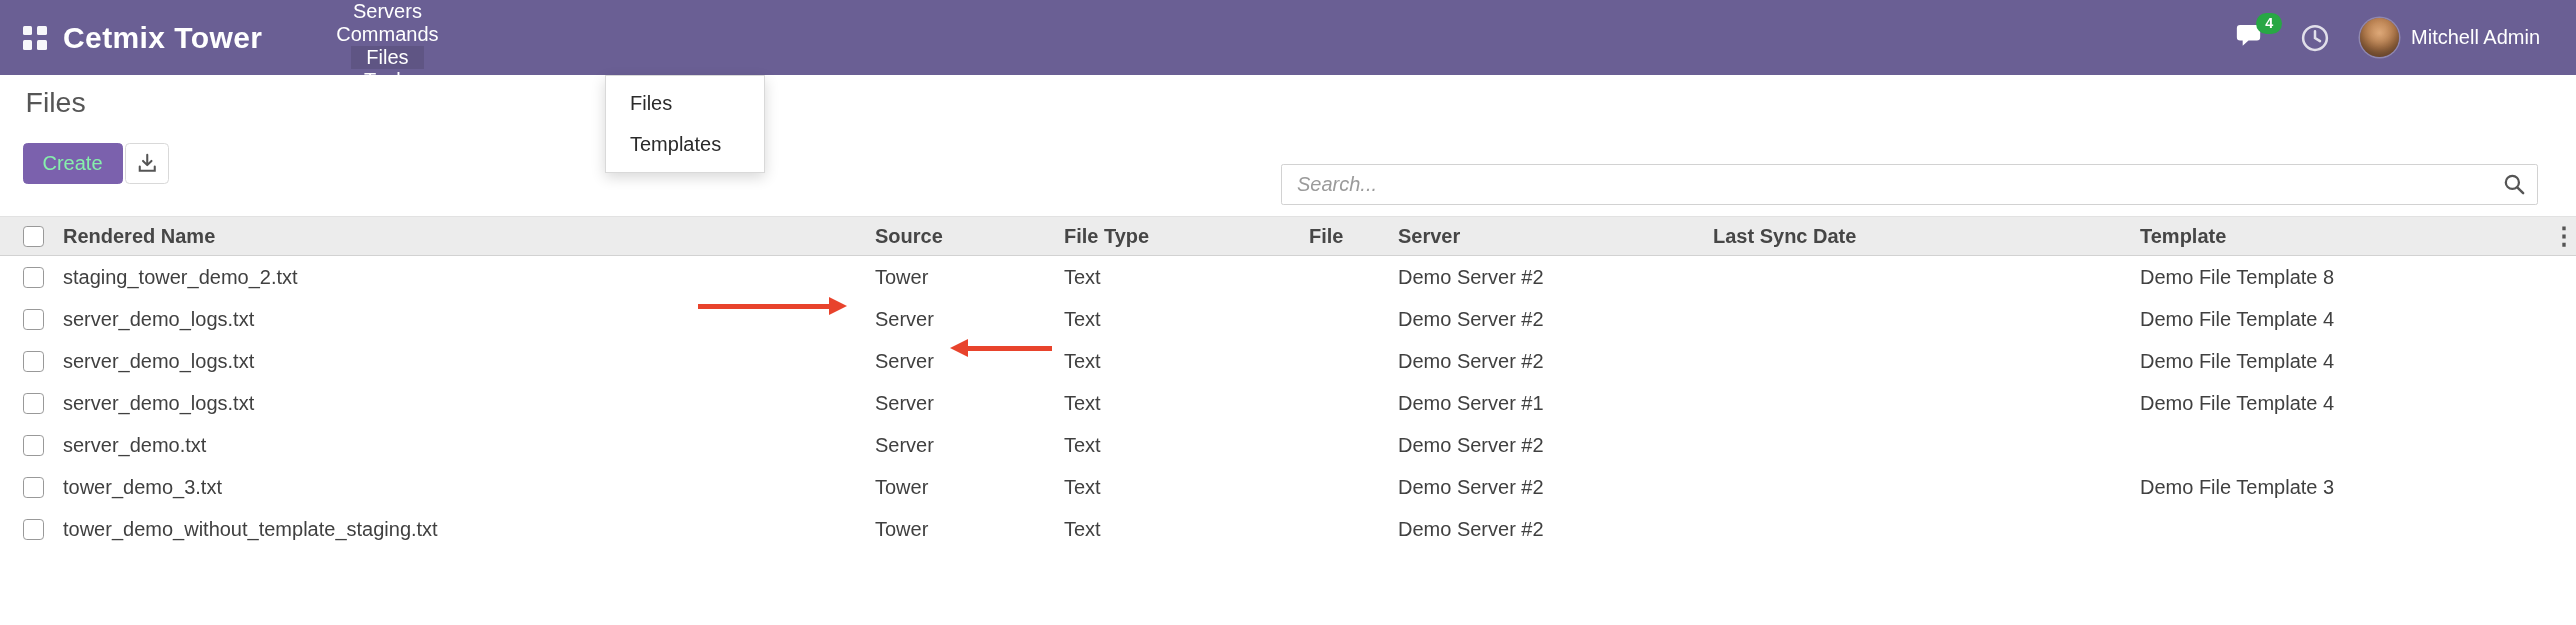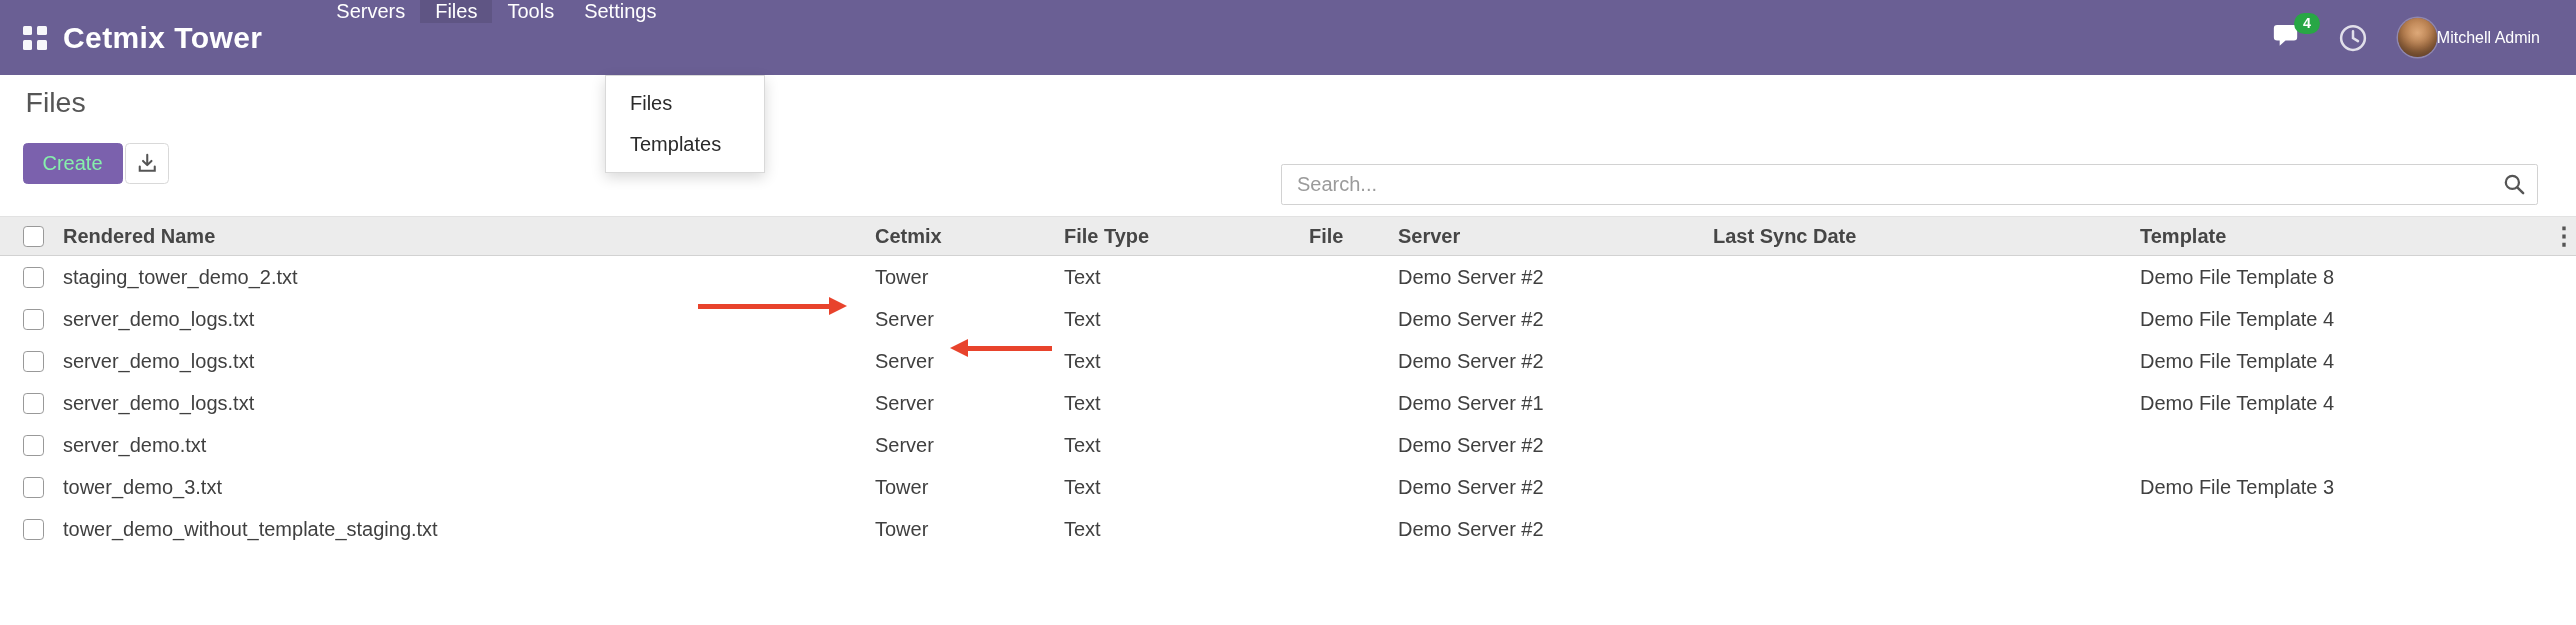--- a/index.html
+++ b/index.html
@@ -4,42 +4,42 @@
 <style>
   html,body{margin:0;padding:0;}
   body{width:2576px;height:626px;overflow:hidden;background:#fff;font-family:"Liberation Sans",sans-serif;}
   #app{position:relative;width:2576px;height:617px;}
 
   
   .navbar{position:absolute;left:0;top:0;width:100%;height:75px;background:var(--navbar-bg,#6a5f94);display:flex;align-items:center;color:#fff;z-index:10;}
   .apps-icon{width:24px;height:24px;margin:0 16.5px 0 22.5px;display:grid;grid-template-columns:1fr 1fr;grid-template-rows:1fr 1fr;gap:4.5px;cursor:pointer;flex:none;}
   .apps-icon span{background:#fff;opacity:.95;border-radius:1.5px;}
   .brand{font-size:30px;font-weight:700;margin-right:59px;letter-spacing:0.4px;white-space:nowrap;}
-  .nav-menu{display:flex;height:100%;align-items:flex-start;}
+  .nav-menu{display:flex;height:100%;align-items:center;flex-direction:column;}
   .nav-item{display:flex;align-items:center;padding:0 15px;font-size:20px;cursor:pointer;white-space:nowrap;}
   .nav-item.active{background:rgba(0,0,0,.10);}
   .nav-right{margin-left:auto;display:flex;align-items:center;padding-right:36px;}
   .icon-wrap{position:relative;margin-left:33px;display:flex;align-items:center;cursor:pointer;}
   .badge{position:absolute;top:-10.5px;right:-15px;background:var(--badge,#28a745);color:#fff;border-radius:749px;min-width:21px;height:21px;font-size:14.3px;font-weight:700;display:flex;align-items:center;justify-content:center;padding:0 2.3px;}
   .avatar{width:39px;height:39px;border-radius:50%;margin-left:30px;flex:none;cursor:pointer;
           background:radial-gradient(circle at 50% 38%, #dda878 0%, #b57c4c 52%, #6f4b2f 100%);
           box-shadow:inset 0 -9px 10.5px rgba(55,36,22,.45), 0 0 0 1.5px rgba(255,255,255,.25);}
-  .user-name{font-size:16px;cursor:pointer;white-space:nowrap;}
+  .user-name{margin-left:12px;font-size:20px;cursor:pointer;white-space:nowrap;}
 
   
   .dropdown{position:absolute;left:605px;top:75px;width:158px;background:#fff;border:0.8px solid #d9d9d9;box-shadow:0 4.5px 13.5px rgba(0,0,0,.16);padding:6.8px 0;z-index:30;}
   .dropdown-item{height:41px;display:flex;align-items:center;padding:0 24px;font-size:20px;color:#2b2b2b;cursor:pointer;}
 
   
   .control-panel{position:absolute;left:0;top:75px;width:100%;height:131px;background:#fff;}
   .page-title{position:absolute;left:25.5px;top:10.5px;margin:0;font-size:28.5px;font-weight:400;color:#565656;}
   .btn-create{position:absolute;left:22.5px;top:68px;height:41px;padding:0 19px;background:var(--accent,#7b61ad);border:0.8px solid var(--accent,#7b61ad);color:#86efac;font-size:20px;border-radius:4.5px;cursor:pointer;font-family:inherit;}
   .btn-download{position:absolute;left:125px;top:68px;width:44px;height:41px;background:#fff;border:1.5px solid #d9d9d9;border-radius:4.5px;display:flex;align-items:center;justify-content:center;cursor:pointer;}
   .search-box{position:absolute;left:1281px;top:89px;width:1257px;height:41px;border:1.5px solid #d2d2d2;border-radius:2.3px;background:#fff;display:flex;align-items:center;box-sizing:border-box;}
-  .search-input{flex:1;height:100%;border:0;outline:0;padding:0 15px;font-size:20px;color:#15803d;background:transparent;font-family:inherit;}
+  .search-input{flex:1;height:100%;border:0;outline:0;padding:0 15px;font-size:20px;color:#15803d;background:transparent;font-family:inherit;font-style:italic;}
   .search-input::placeholder{color:#9b9b9b;}
   .search-btn{margin-right:12px;display:flex;cursor:pointer;}
   .cp-buttons{position:absolute;left:1281px;top:143px;display:flex;gap:13.5px;}
   .cp-btn{height:41px;display:inline-flex;align-items:center;gap:9.8px;padding:0 16.5px;border:1.5px solid #d6d6d6;background:#fff;border-radius:4.5px;font-size:20px;color:#333;cursor:pointer;font-family:inherit;}
   .gb-icon{font-size:24px;line-height:1;color:#444;}
   .star-icon{font-size:20px;line-height:1;color:#444;position:relative;top:-1.5px;}
   .pager{position:absolute;right:33px;top:143px;height:41px;display:flex;align-items:center;gap:21px;font-size:20px;color:#4a4a4a;}
   .pager-btn{display:flex;cursor:pointer;padding:3px;}
 
   
@@ -66,20 +66,21 @@
   <header class="navbar">
     <div class="apps-icon">
       <span></span>
         <span></span>
         <span></span>
         <span></span>
     </div>
     <div class="brand">Cetmix Tower</div>
     <nav class="nav-menu">
       <div class="nav-item">Servers</div>
+      <div class="nav-item">Commands</div>
       <div class="nav-item active">Files</div>
       <div class="nav-item">Tools</div>
       <div class="nav-item">Settings</div>
     </nav>
     <div class="nav-right">
       <div class="icon-wrap">
         <svg width="31.5" height="28.5" viewBox="0 0 24 22">
           <path d="M3 1.5h13a2.5 2.5 0 0 1 2.5 2.5v7a2.5 2.5 0 0 1-2.5 2.5H9.5L5 17.5v-4H3A2.5 2.5 0 0 1 .5 11V4A2.5 2.5 0 0 1 3 1.5z" fill="#ffffff"></path>
         </svg>
         <span class="badge">4</span>
@@ -163,21 +164,21 @@
         <col style="width:427px">
         <col style="width:421px">
         <col style="width:24px">
     </colgroup>
     <thead>
       <tr>
         <th class="cb-cell">
             <div class="checkbox"></div>
           </th>
         <th>Rendered Name</th>
-        <th>Cetmix</th>
+        <th>Source</th>
         <th>File Type</th>
         <th>File</th>
         <th>Server</th>
         <th>Last Sync Date</th>
         <th>Template</th>
         <th class="dots-cell"><span class="dots">⋮</span></th>
       </tr>
     </thead>
     <tbody>
         <tr>

